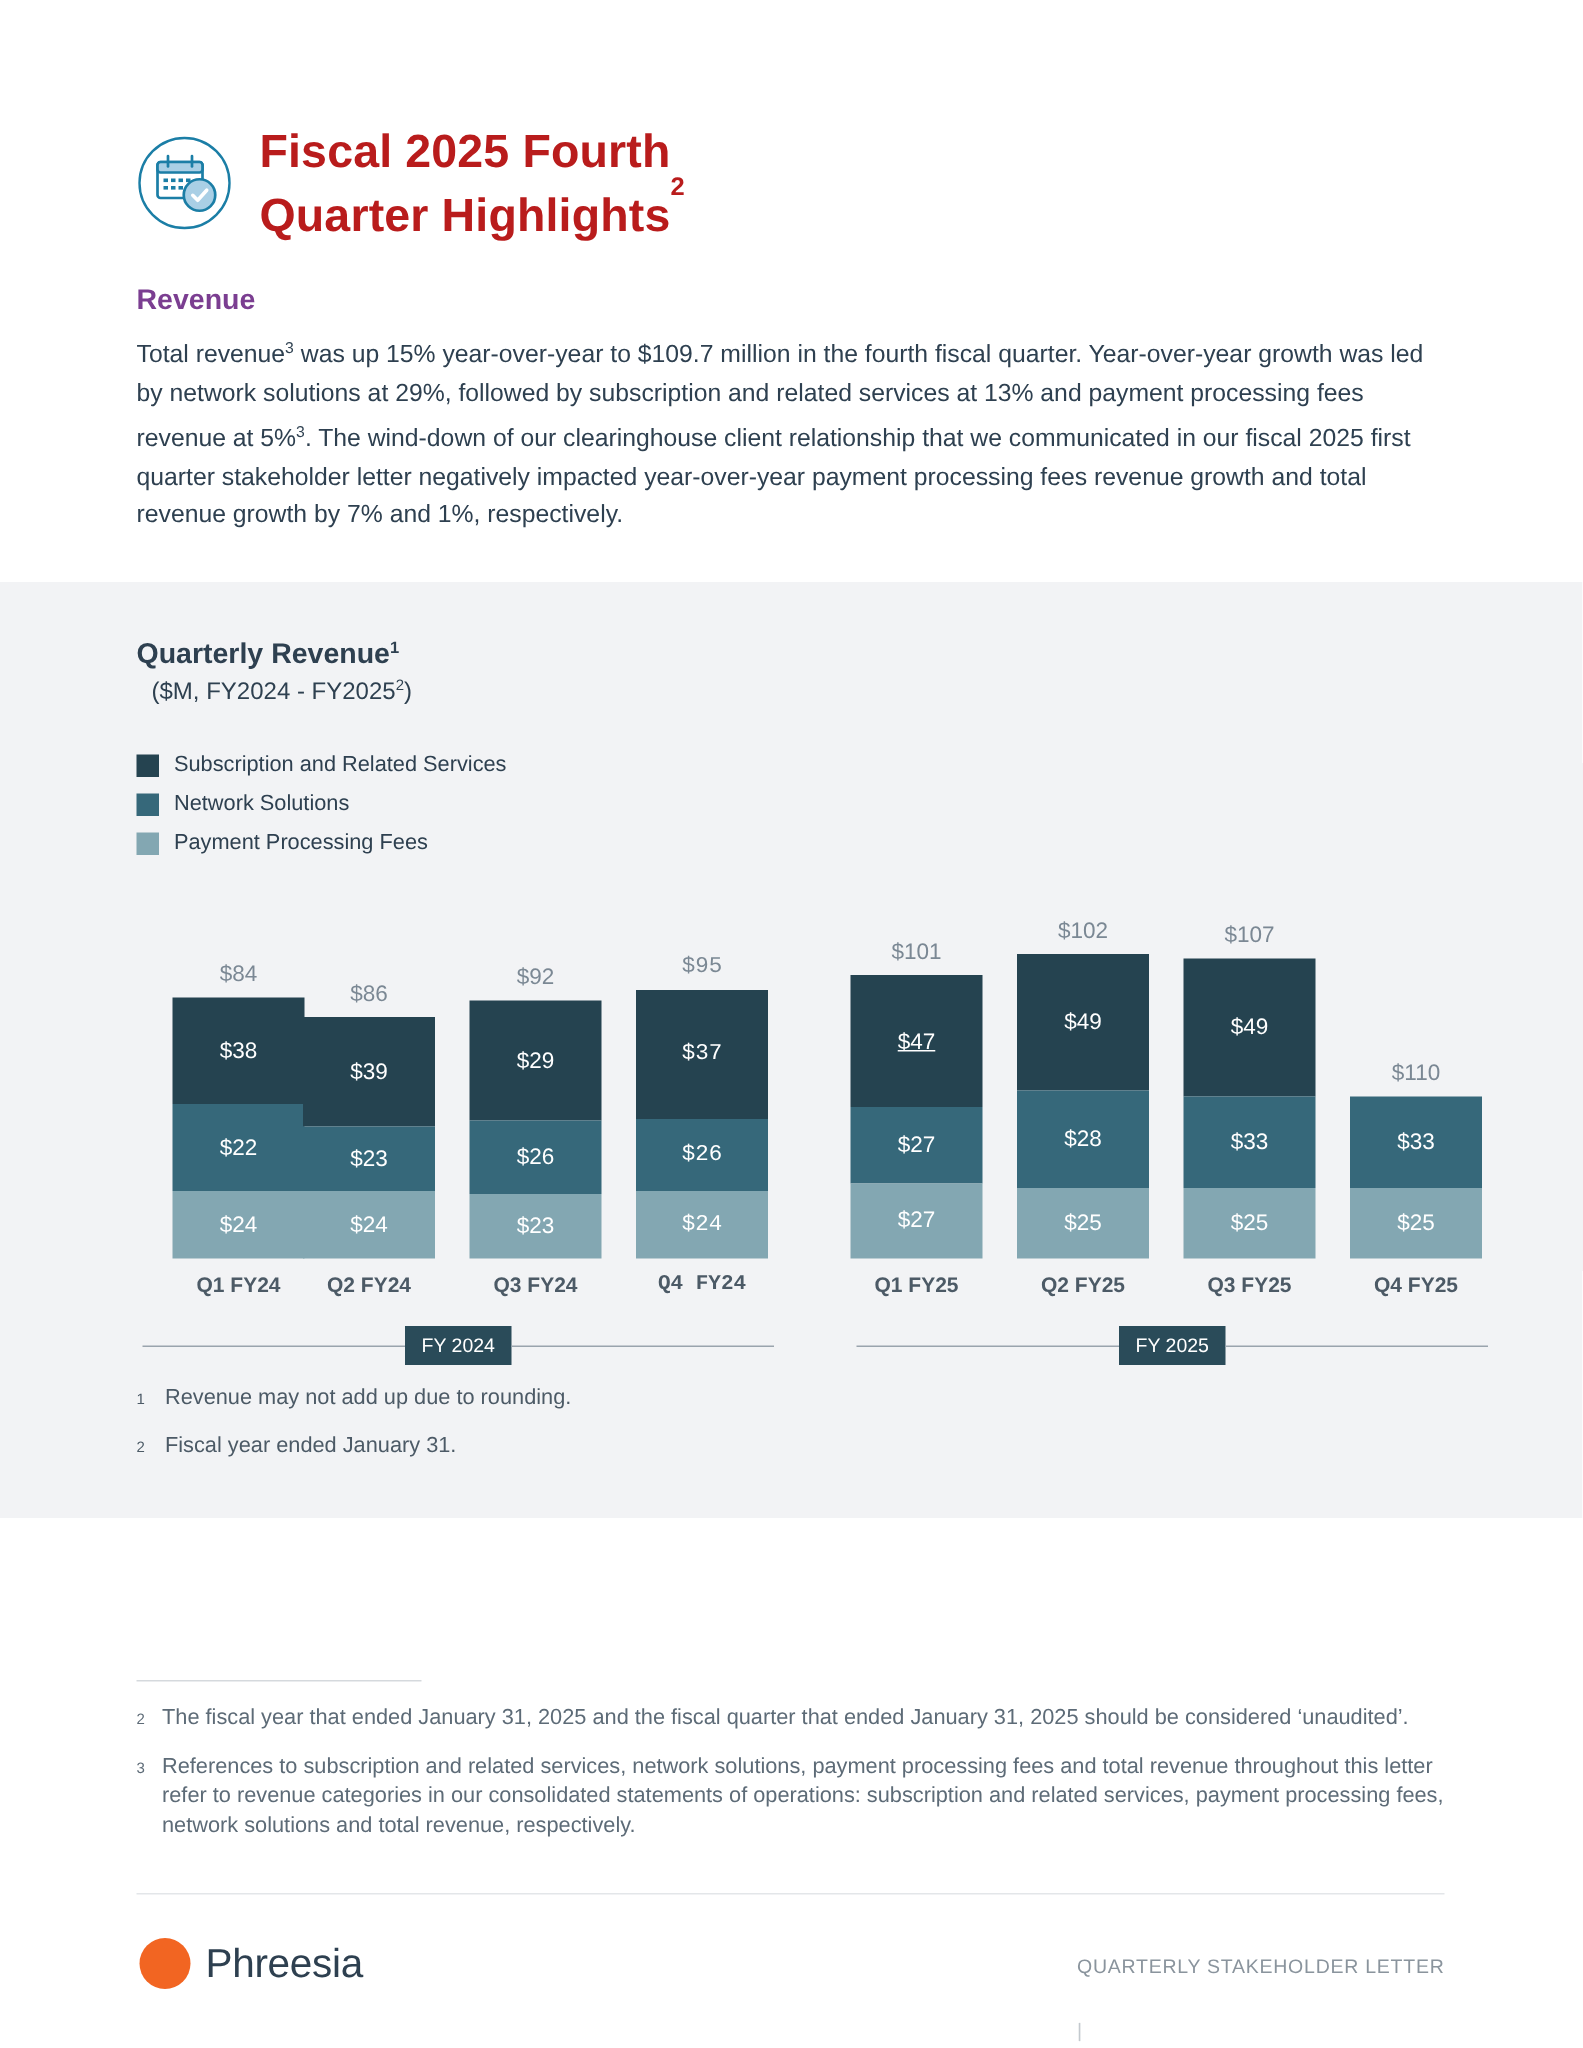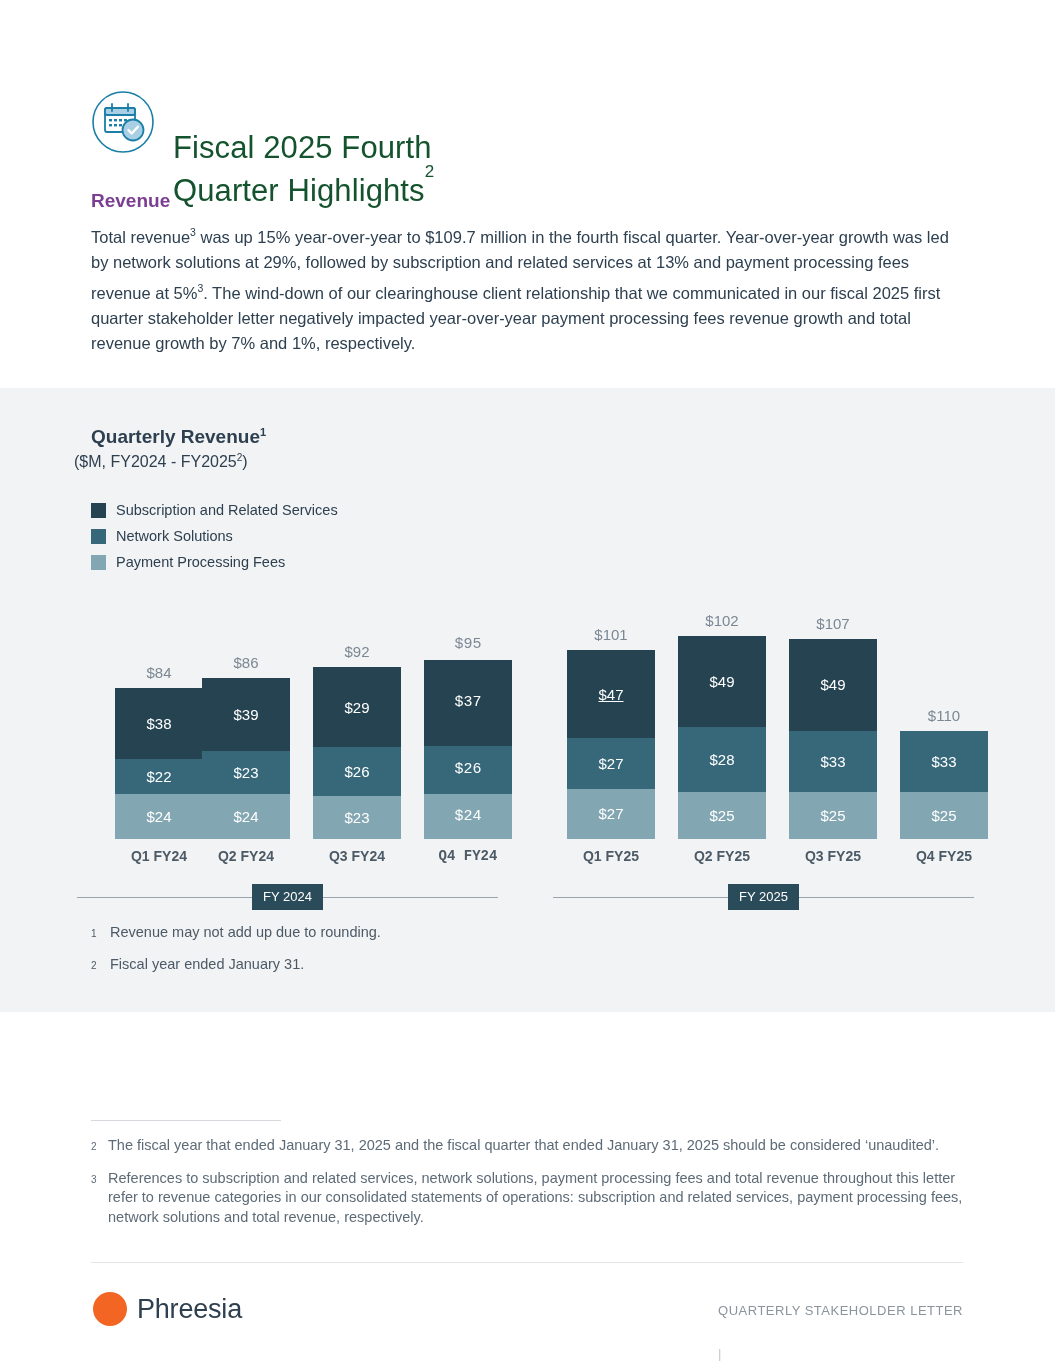--- a/index.html
+++ b/index.html
@@ -22,24 +22,23 @@
     left: 91px;
     top: 82px;
     display: flex;
     align-items: flex-start;
     gap: 18px;
   }
   .header-icon { width: 64px; height: 64px; flex: 0 0 64px; margin-top: 8px; }
   .header-title {
     font-size: 31px;
     line-height: 37px;
-    font-weight: 400;
-    color: #14532d;
+    font-weight: 700;
+    color: #b91c1c;
     letter-spacing: 0.1px;
-    margin-top: 47px;
   }
   .header-title sup { font-size: 17px; top: -0.75em; position: relative; }
 
   
   .rev-heading {
     position: absolute;
     left: 91px;
     top: 190px;
     font-size: 19px;
     font-weight: bold;
@@ -70,21 +69,21 @@
     position: absolute;
     left: 91px;
     top: 426px;
     font-size: 19px;
     font-weight: bold;
     color: #2e4050;
   }
   .chart-title sup { font-size: 11px; }
   .chart-subtitle {
     position: absolute;
-    left: 74px;
+    left: 101px;
     top: 452px;
     font-size: 16px;
     color: #2e4050;
     text-align: right;
   }
   .chart-subtitle sup { font-size: 10px; }
 
   
   .legend {
     position: absolute;
@@ -139,21 +138,21 @@
   .bar-label {
     margin-top: 8px;
     font-size: 14px;
     font-weight: bold;
     color: #4c5a66;
     height: 18px;
     line-height: 18px;
   }
 
   
-  .fy-rules { position: absolute; left: 77px; top: 884px; width: 880px; height: 22px; }
+  .fy-rules { position: absolute; left: 95px; top: 884px; width: 880px; height: 22px; }
   .fy-group { position: absolute; top: 0; display: flex; align-items: center; }
   .fy-line { height: 1px; background: #9aa4ad; }
   .fy-badge {
     background: #2a4b59;
     color: #ffffff;
     font-size: 13px;
     padding: 5px 11px 6px;
     white-space: nowrap;
   }
 
@@ -287,21 +286,21 @@
       <span class="legend-swatch" style="background: rgb(131, 167, 178);"></span>
       <span class="legend-label">Payment Processing Fees</span>
     </div>
   </div>
 
 <div class="chart" id="chart">
     <div class="bar-col" style="left: 0px; padding-left: 24px;">
       <div class="bar-total">$84</div>
       <div class="bar-stack">
         <div class="seg seg-sub" style="height: 71.06px;">$38</div>
-        <div class="seg seg-net" style="height: 35px;">$22</div>
+        <div class="seg seg-net" style="height: 58px;">$22</div>
         <div class="seg seg-pay" style="height: 44.88px;">$24</div>
       </div>
       <div class="bar-label">Q1 FY24</div>
     </div>
     <div class="bar-col" style="left: 111px;">
       <div class="bar-total">$86</div>
       <div class="bar-stack">
         <div class="seg seg-sub" style="height: 72.93px;">$39</div>
         <div class="seg seg-net" style="height: 43.01px;">$23</div>
         <div class="seg seg-pay" style="height: 44.88px;">$24</div>

